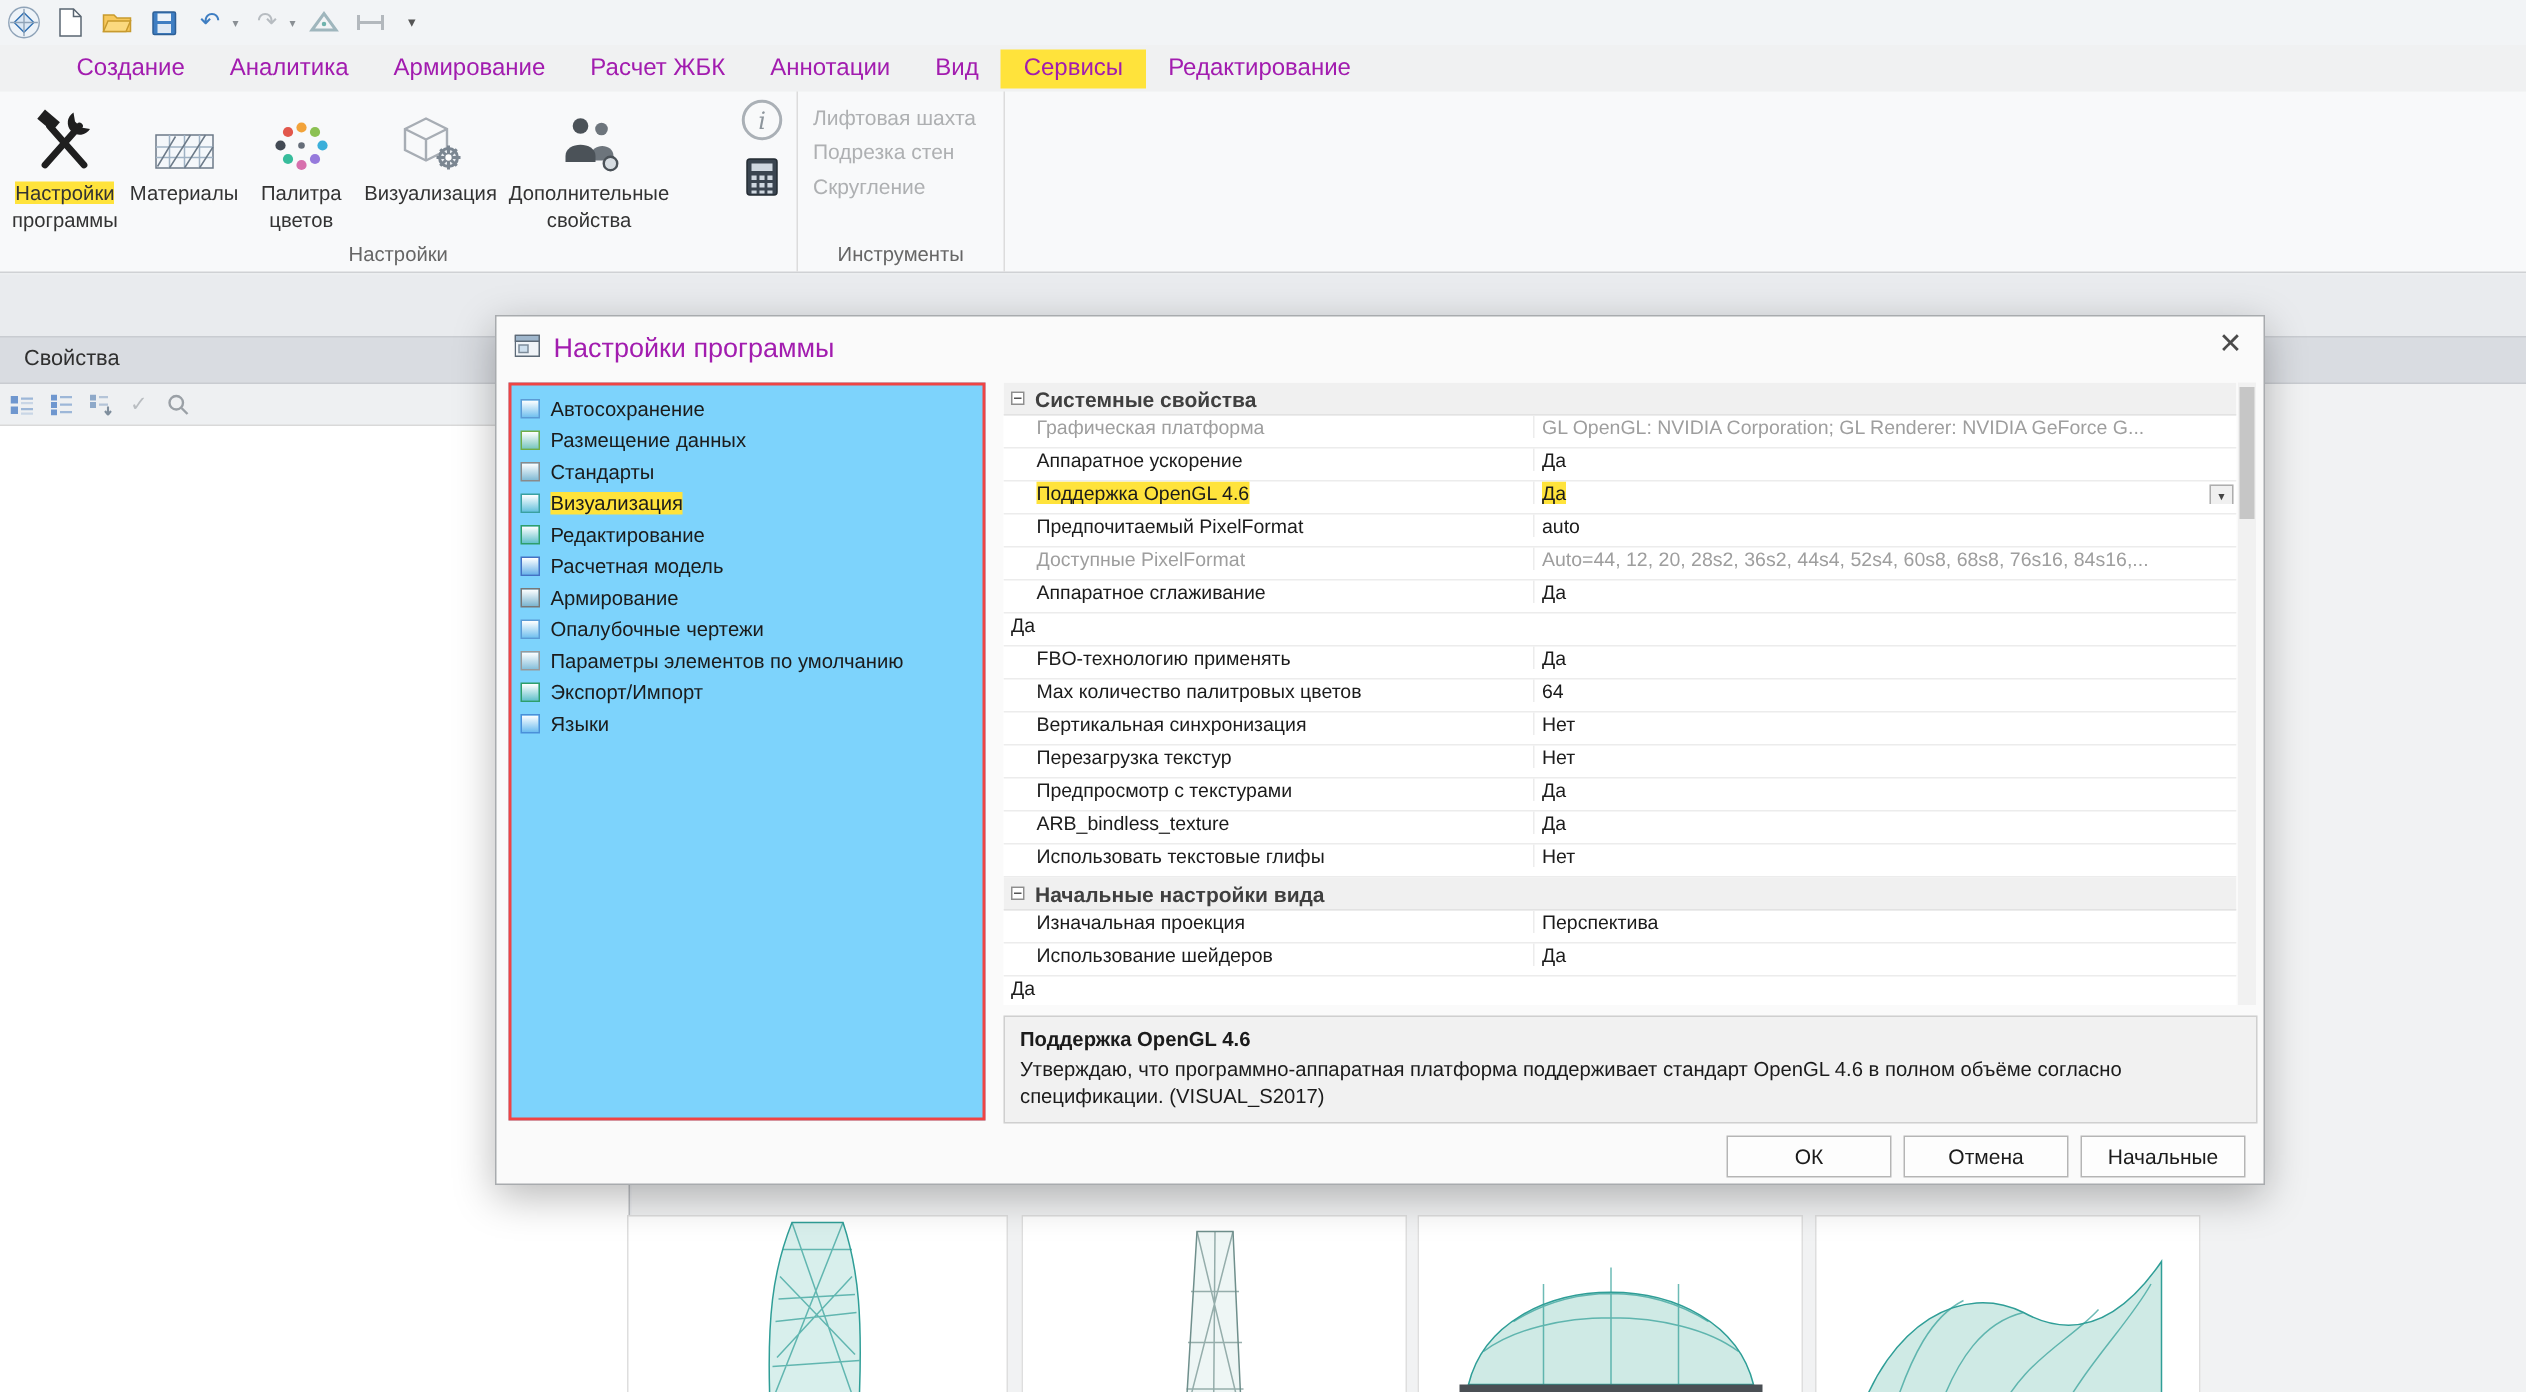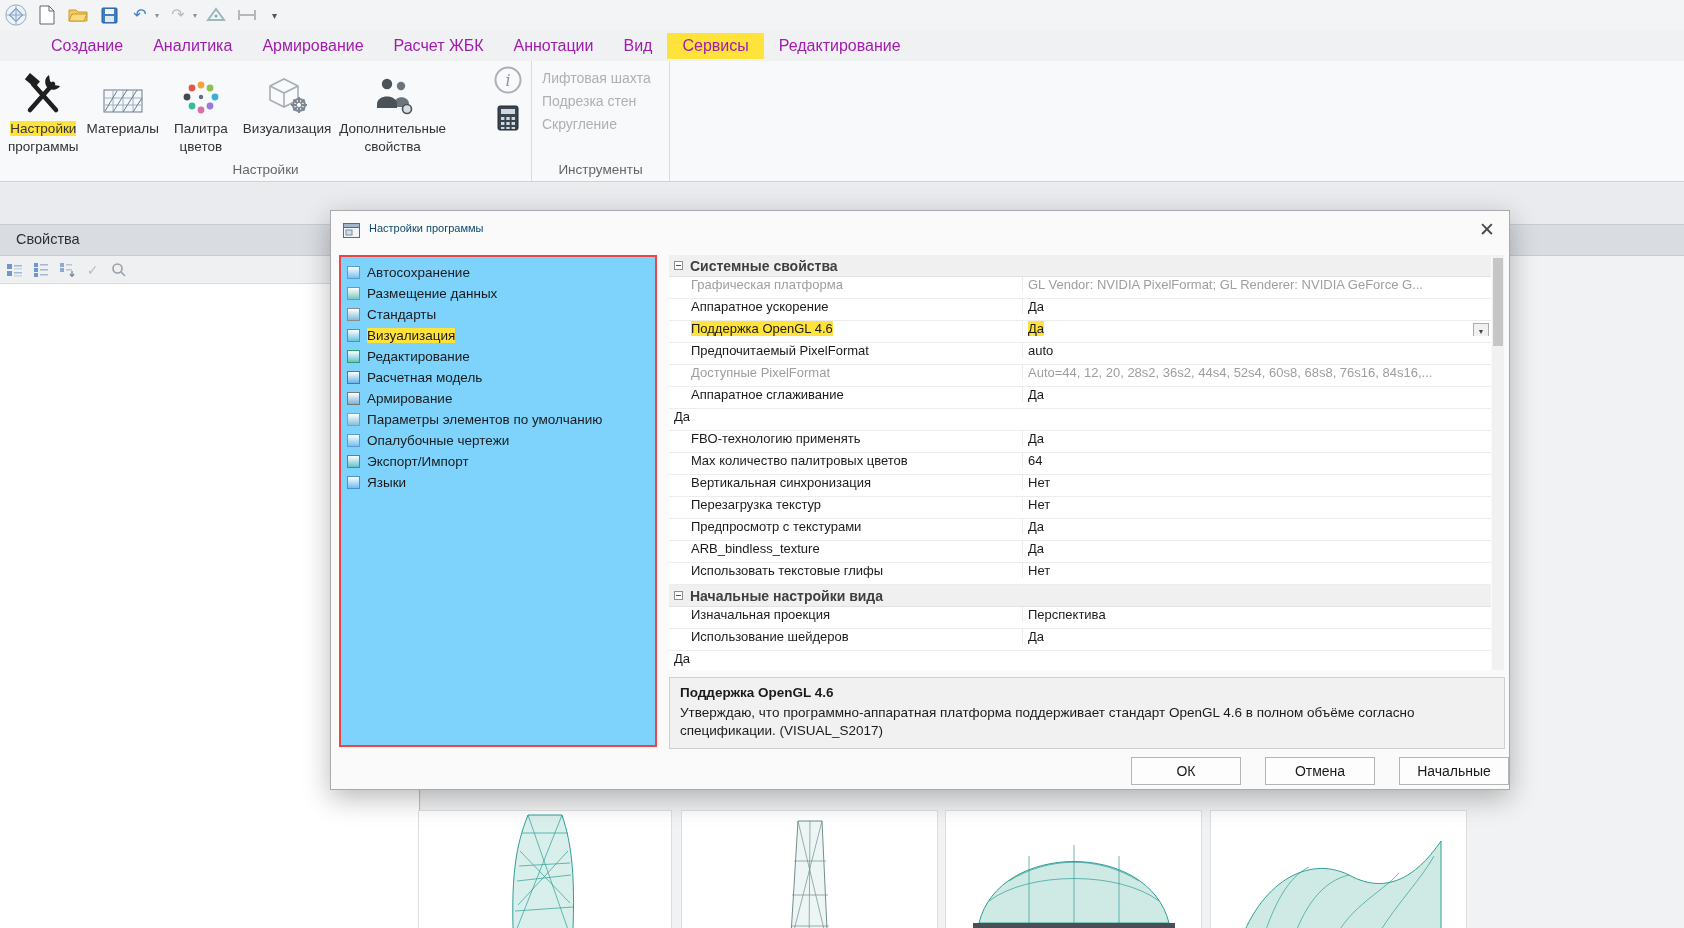--- a/index.html
+++ b/index.html
@@ -49,21 +49,21 @@
   .left-body{position:absolute;top:101px;left:0;width:420px;height:644px;background:#fff;
              border-right:1px solid #bfc2c6}
   .right-bg{position:absolute;top:73px;left:421px;right:0;bottom:0;background:#f1f2f3}
   .card{position:absolute;top:627px;height:140px;background:#fff;border:1px solid #dedede;
         overflow:hidden;display:flex;justify-content:center}
 
   
   .dialog{position:absolute;left:330px;top:210px;width:1180px;height:580px;background:#fafafa;
           border:1px solid #a8abae;box-shadow:0 8px 26px rgba(0,0,0,.28);z-index:10}
   .dlg-icon{position:absolute;left:12px;top:12px}
-  .dlg-title-text{position:absolute;left:38px;top:11px;font-size:11px;color:#0c4a6e}
+  .dlg-title-text{position:absolute;left:38px;top:11px;font-size:18px;color:#a21caf}
   .dlg-close{position:absolute;right:14px;top:7px;font-size:19px;color:#4a4a4a}
   .cat-list{position:absolute;left:8px;top:44px;width:318px;height:492px;background:#7dd3fc;
             border:2px solid #ef4444;padding-top:5px}
   .cat-item{display:flex;align-items:center;gap:7px;height:21px;padding-left:6px;font-size:13.5px}
   .cat-icon{width:13px;height:13px;border:1px solid rgba(60,90,130,.55);flex:none;
             background:linear-gradient(#eaf2fb,#cfe0f2)}
   .grid{position:absolute;left:338px;top:44px;width:822px;height:415px;background:#fff;overflow:hidden}
   .gsec{display:flex;align-items:center;height:22px;background:#f0f0f0;border-bottom:1px solid #e2e2e2;
         font-weight:bold;color:#3f3f3f;font-size:14px}
   .collapse-box{width:9px;height:9px;border:1px solid #8e8e8e;margin:0 7px 0 5px;position:relative;background:#fff;flex:none}
@@ -73,21 +73,21 @@
          overflow:hidden;white-space:nowrap}
   .gval{flex:1;padding-left:5px;display:flex;align-items:center;overflow:hidden;white-space:nowrap;position:relative}
   .grow.muted .gname,.grow.muted .gval{color:#9e9e9e}
   .combo-btn{position:absolute;right:2px;top:2px;width:16px;height:17px;background:#f0f0f0;
              border:1px solid #adadad;font-size:7px;color:#444;display:flex;align-items:center;justify-content:center}
   .scrollbar{position:absolute;left:1161px;top:44px;width:12px;height:415px;background:#f1f1f1}
   .scroll-thumb{position:absolute;left:1px;top:3px;width:10px;height:88px;background:#c6c6c6}
   .desc{position:absolute;left:338px;top:466px;width:836px;height:72px;background:#f1f1f1;
         border:1px solid #cfcfcf;padding:6px 10px;font-size:13.5px;line-height:18px}
   .desc-title{font-weight:bold;margin-bottom:2px}
-  .dlg-buttons{position:absolute;right:0;top:546px;display:flex;gap:24px}
+  .dlg-buttons{position:absolute;right:12px;top:546px;display:flex;gap:8px}
   .dlg-buttons button{width:110px;height:28px;background:#fdfdfd;border:1px solid #b5b5b5;
                       font-size:14px;font-family:inherit;color:#1b1b1b}
 </style>
 </head>
 <body>
 
 <div class="qat">
   <span class="qicon">
     <svg width="26" height="26" viewBox="0 0 26 26">
         <circle cx="13" cy="13" r="11" fill="#eef3f8" stroke="#8fa3b8"></circle>
@@ -365,26 +365,26 @@
       </div>
       <div class="cat-item">
         <span class="cat-icon" style="background: linear-gradient(rgb(255, 255, 255), rgba(68, 114, 196, 0.333)); border-color: rgb(68, 114, 196);"></span>
         <span>Расчетная модель</span>
       </div>
       <div class="cat-item">
         <span class="cat-icon" style="background: linear-gradient(rgb(255, 255, 255), rgba(119, 119, 119, 0.333)); border-color: rgb(119, 119, 119);"></span>
         <span>Армирование</span>
       </div>
       <div class="cat-item">
+        <span class="cat-icon" style="background: linear-gradient(rgb(255, 255, 255), rgba(91, 155, 213, 0.333)); border-color: rgb(91, 155, 213);"></span>
+        <span>Опалубочные чертежи</span>
+      </div>
+      <div class="cat-item">
         <span class="cat-icon" style="background: linear-gradient(rgb(255, 255, 255), rgba(153, 153, 153, 0.333)); border-color: rgb(153, 153, 153);"></span>
         <span>Параметры элементов по умолчанию</span>
-      </div>
-      <div class="cat-item">
-        <span class="cat-icon" style="background: linear-gradient(rgb(255, 255, 255), rgba(91, 155, 213, 0.333)); border-color: rgb(91, 155, 213);"></span>
-        <span>Опалубочные чертежи</span>
       </div>
       <div class="cat-item">
         <span class="cat-icon" style="background: linear-gradient(rgb(255, 255, 255), rgba(46, 158, 107, 0.333)); border-color: rgb(46, 158, 107);"></span>
         <span>Экспорт/Импорт</span>
       </div>
       <div class="cat-item">
         <span class="cat-icon" style="background: linear-gradient(rgb(255, 255, 255), rgba(74, 144, 217, 0.333)); border-color: rgb(74, 144, 217);"></span>
         <span>Языки</span>
       </div>
     </div>
@@ -392,21 +392,21 @@
   <div class="grid">
       <div class="gsec">
         <span class="collapse-box"></span>
         <span>Системные свойства</span>
       </div>
       <div class="grow muted">
         <div class="gname">
           <span>Графическая платформа</span>
         </div>
         <div class="gval">
-          <span>GL Vendor: NVIDIA PixelFormat; GL Renderer: NVIDIA GeForce G...</span>
+          <span>GL OpenGL: NVIDIA Corporation; GL Renderer: NVIDIA GeForce G...</span>
         </div>
       </div>
       <div class="grow">
         <div class="gname">
           <span>Аппаратное ускорение</span>
         </div>
         <div class="gval">
           <span>Да</span>
         </div>
       </div>

